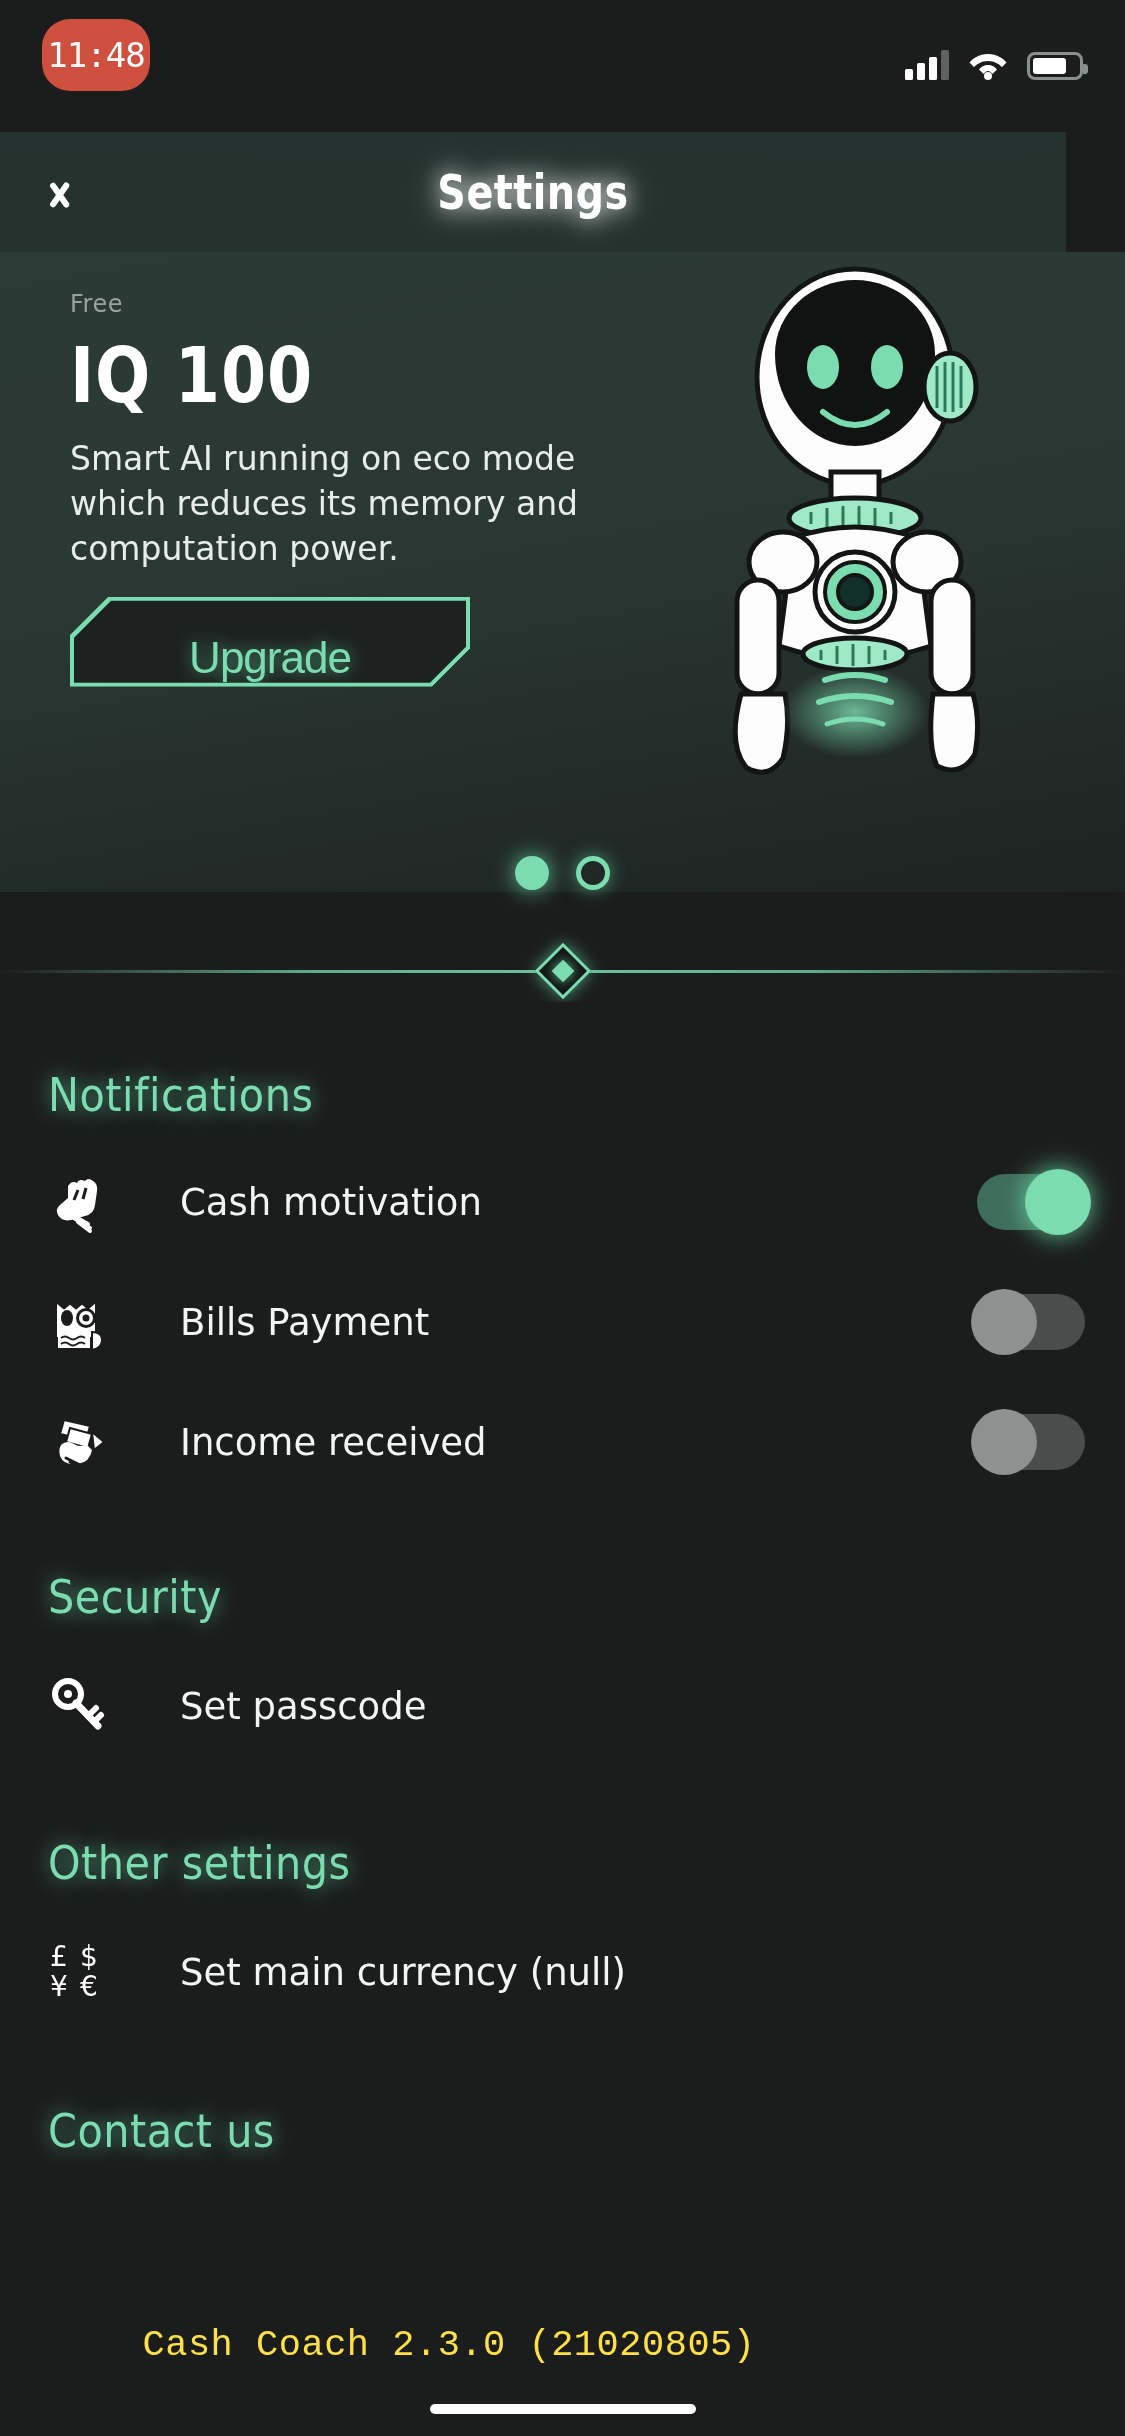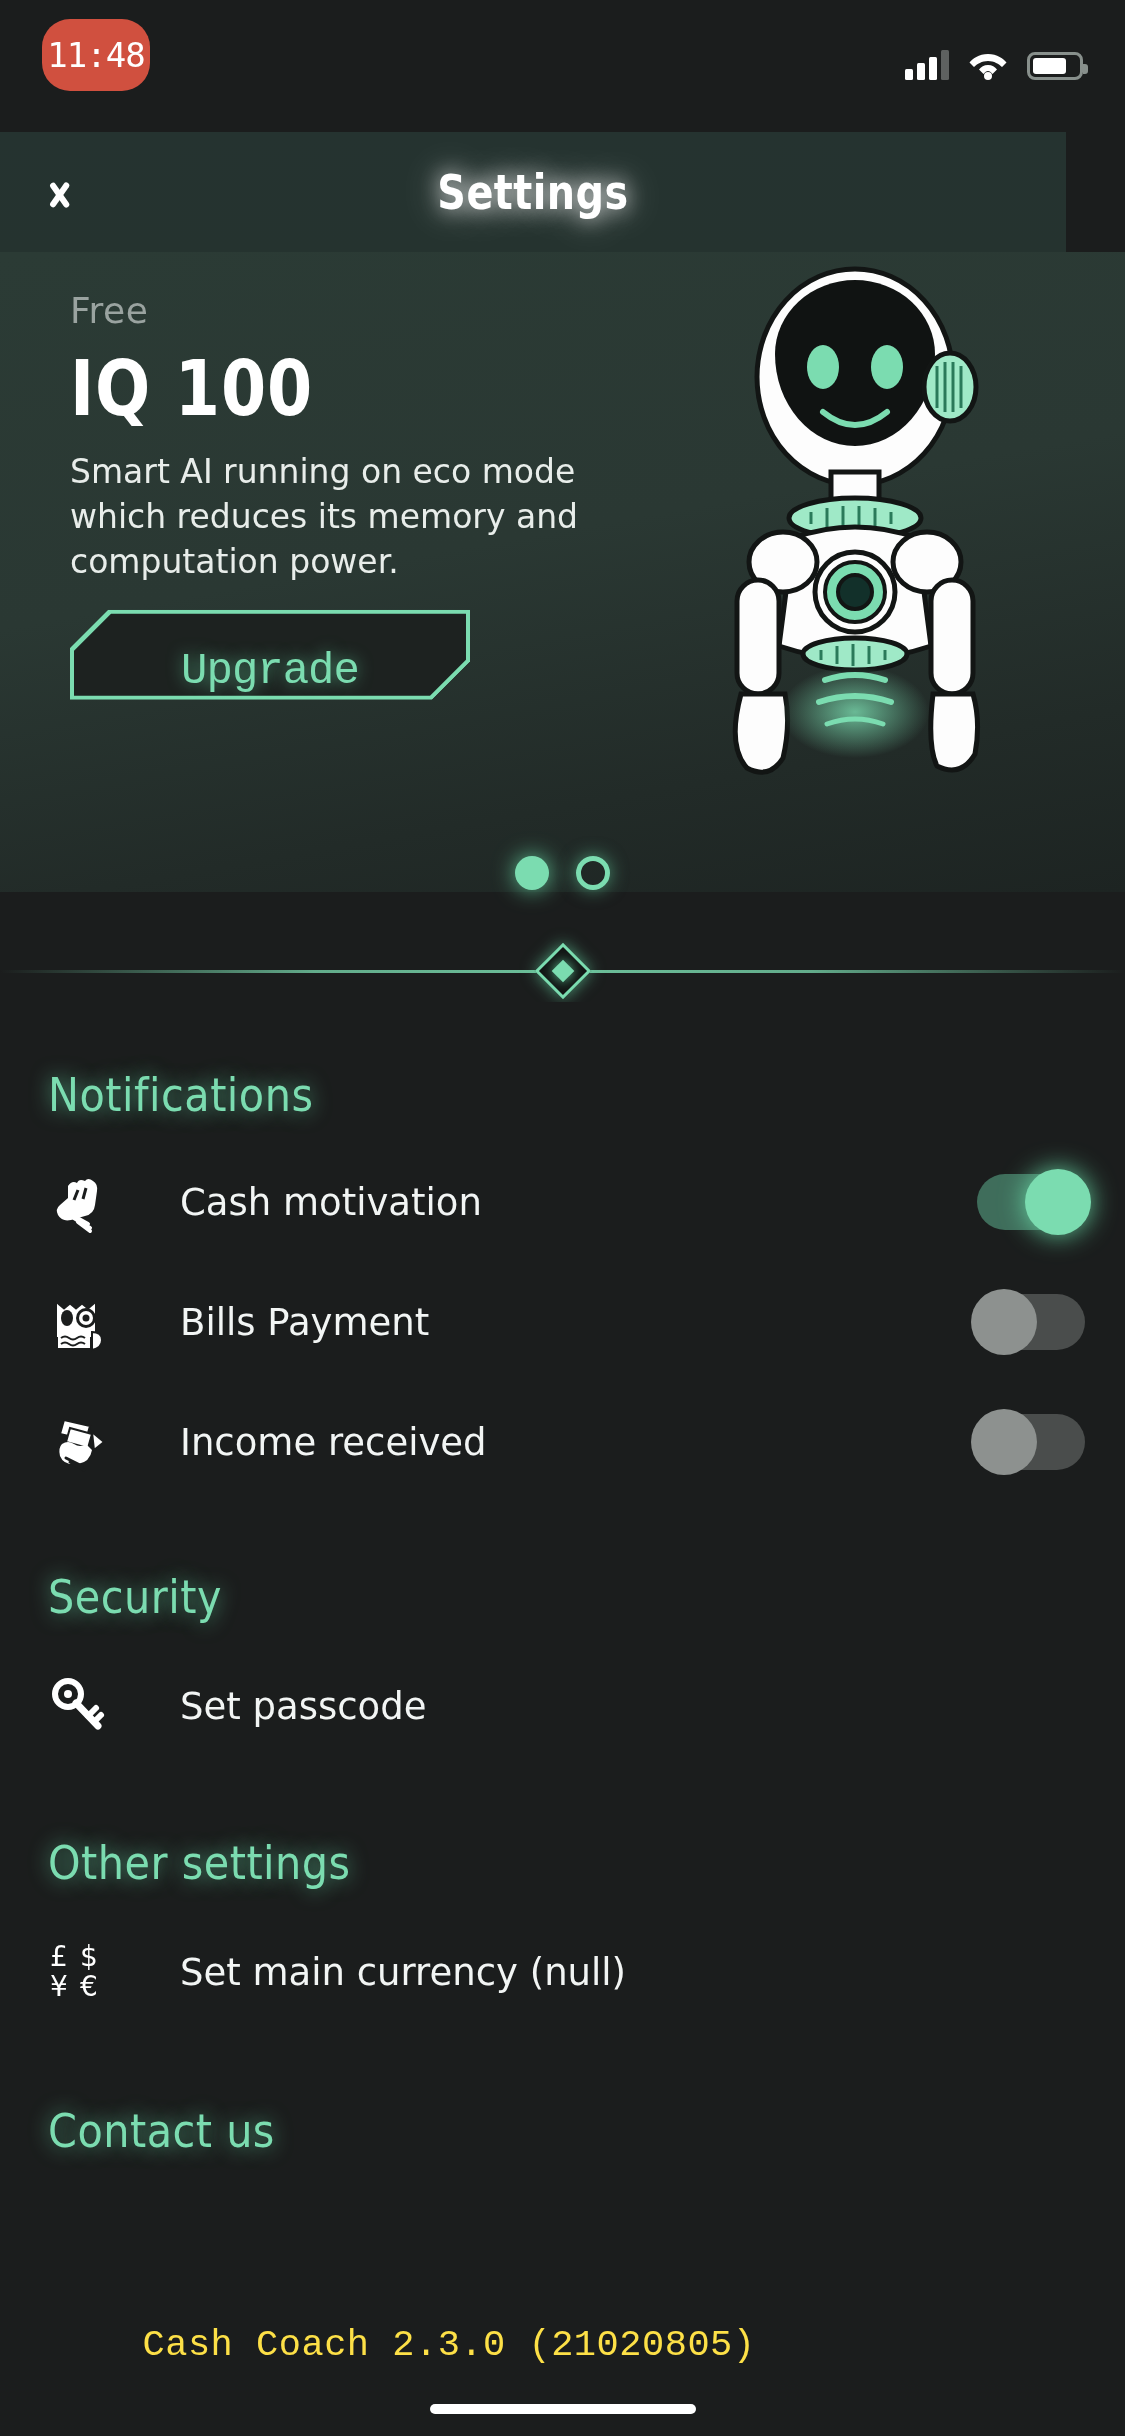--- a/index.html
+++ b/index.html
@@ -78,21 +78,21 @@
   }
 
   
   .hero{
     position:absolute; top:252px; left:0; width:1125px; height:640px;
     background:linear-gradient(170deg,#2b3b35 0%,#2a3833 45%,#222b28 78%,#1d2422 100%);
     overflow:hidden;
   }
   .hero-text{ position:absolute; left:70px; top:38px; width:560px; }
   .tier{
-    color:#9aa3a0; font-size:36px; letter-spacing:.5px;
+    color:#9aa3a0; font-size:24px; letter-spacing:.5px;
     font-family:"DejaVu Sans","Liberation Sans",sans-serif;
   }
   .iq{
     color:#ffffff; font-size:76px; font-weight:700; line-height:1.05;
     margin-top:18px; letter-spacing:1px;
     font-family:"DejaVu Sans Condensed","Liberation Sans",sans-serif;
     transform:scaleX(.95); transform-origin:left;
   }
   .hero-desc{
     color:#e8edea; font-size:33px; line-height:45px; margin-top:20px; width:520px;
@@ -109,21 +109,21 @@
     position:absolute; inset:0;
     background:#7bdcb0;
     clip-path:polygon(38px 0,100% 0,100% calc(100% - 38px),calc(100% - 38px) 100%,0 100%,0 38px,
                       38px 0,
                       41px 4px, 4px 41px, 4px calc(100% - 4px), calc(100% - 40px) calc(100% - 4px),
                       calc(100% - 4px) calc(100% - 40px), calc(100% - 4px) 4px, 41px 4px);
     filter:drop-shadow(0 0 12px rgba(110,231,176,.75));
   }
   .upgrade span{
     color:#7bdcb0; font-size:44px; position:relative; z-index:2;
-    font-family:Liberation Mono, monospace;
+    font-family:Liberation Sans, sans-serif;
     letter-spacing:-1px;
     text-shadow:0 0 16px rgba(110,231,176,.6);
     margin-top:32px;
   }
 
   
   .robot{ position:absolute; right:60px; top:10px; width:420px; height:590px;}
 
   
   .dots{

